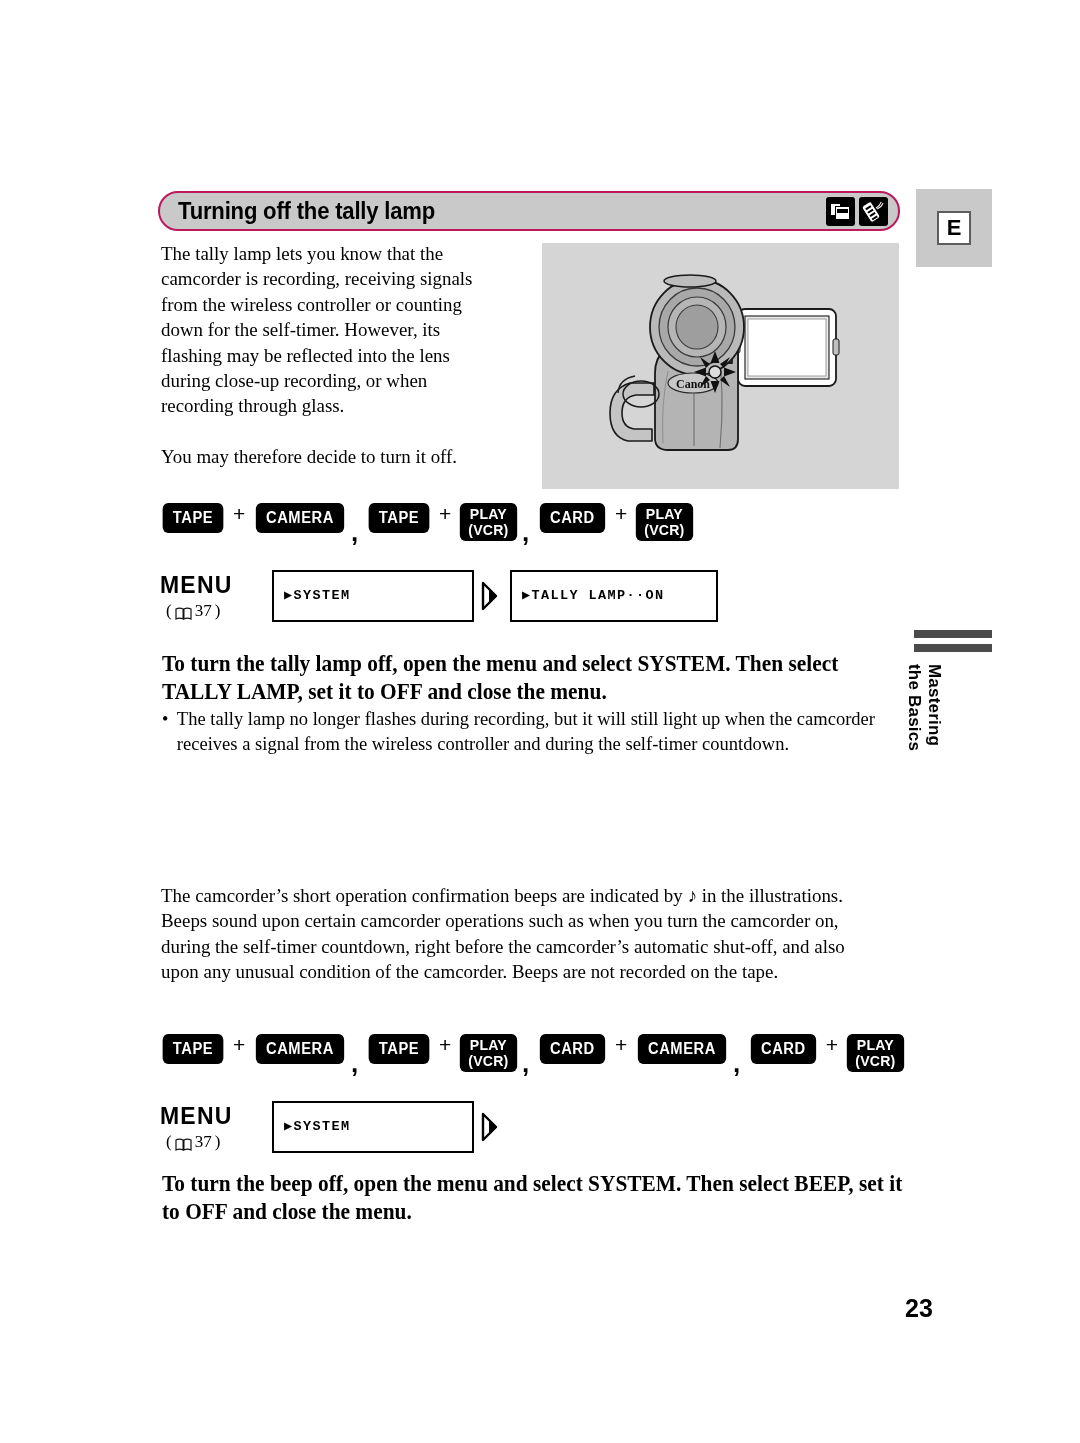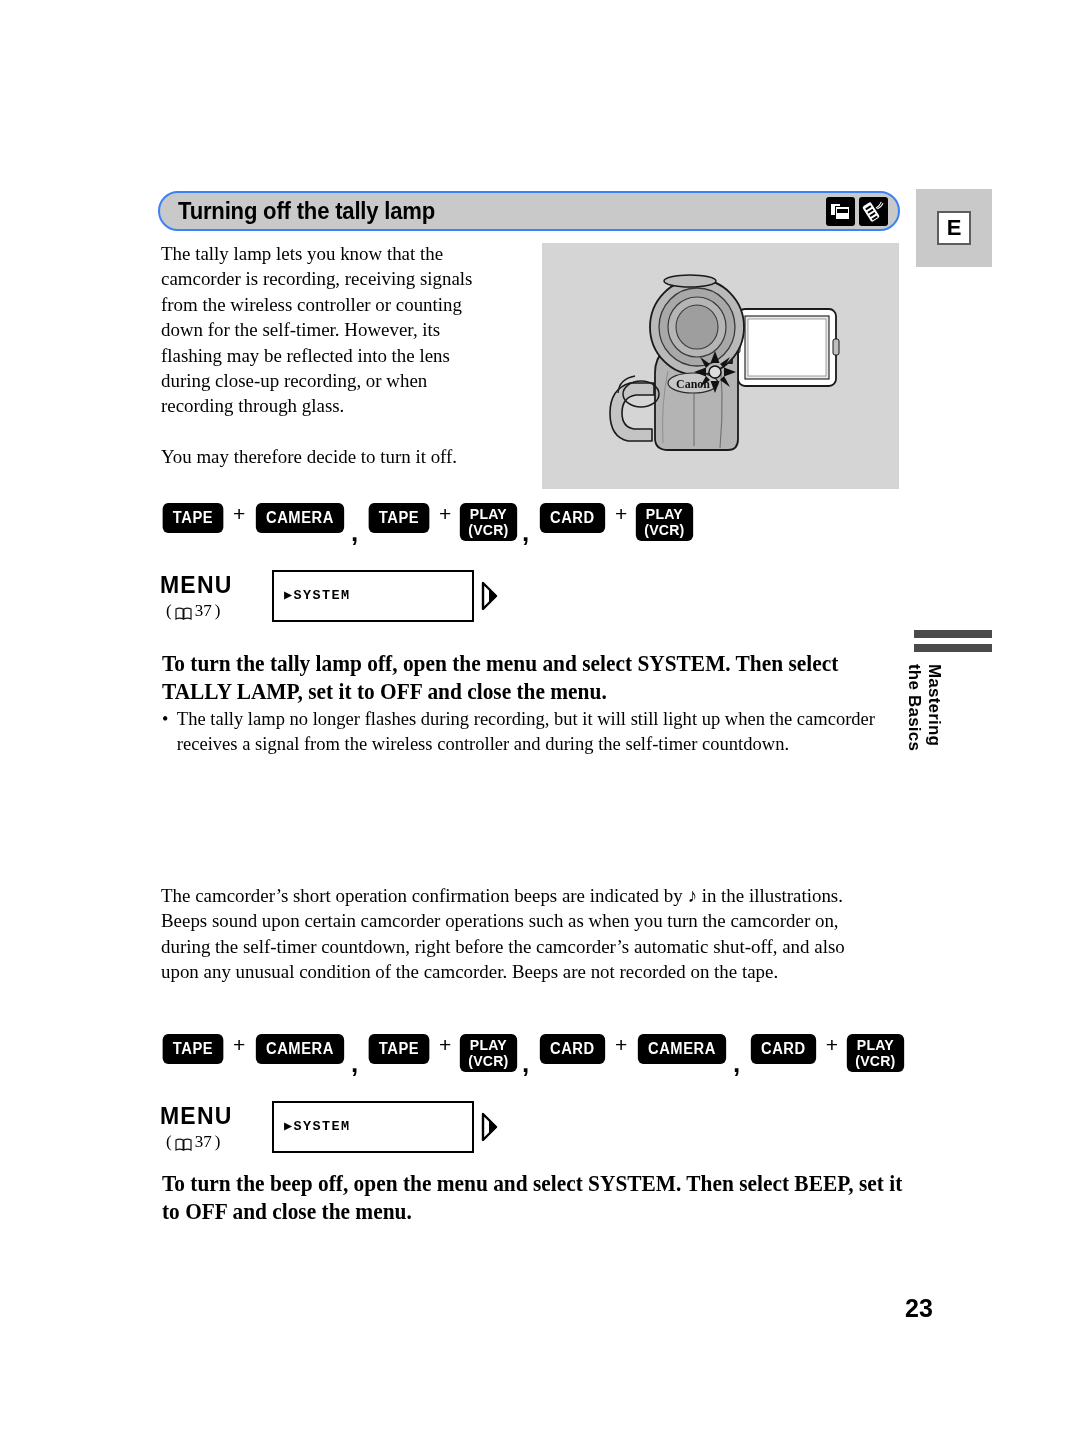--- a/index.html
+++ b/index.html
@@ -24,21 +24,21 @@
     height: 1443px;
   }
 
   
   .section-bar {
     position: absolute;
     left: 158px;
     width: 742px;
     height: 40px;
     background: #c9c9c9;
-    border: 2px solid #3b82f6;
+    border: 2px solid #be185d;
     border-radius: 20px;
     box-sizing: border-box;
     display: flex;
     align-items: center;
     padding: 0 10px 0 18px;
     gap: 35px;
   }
   .section-title {
     font-family: "Liberation Sans", sans-serif;
     font-weight: bold;
@@ -462,20 +462,23 @@
       <span class="lcd-text">▶SYSTEM</span>
     </div>
 
     <div class="arrow-gap">
       <svg width="22" height="30" viewBox="0 0 22 30">
         <path d="M2 2 L15 15 L2 28 Z" fill="#ffffff" stroke="#000" stroke-width="2.4" stroke-linejoin="round"></path>
         <path d="M8 7 L16 15 L8 23 Z" fill="#000000"></path>
       </svg>
     </div>
 
+    <div class="lcd-box" style="width:208px;">
+      <span class="lcd-text">▶TALLY LAMP··ON</span>
+    </div>
   </div>
 
   <div class="instruction" style="left:162px; top:650px; width:790px;">To turn the tally lamp off, open the menu and select SYSTEM. Then select TALLY LAMP, set it to OFF and close the menu.</div>
 
   <div class="bullet-block" style="left:162px; top:706px; width:790px;">
     <div class="bt">
       <span class="bullet-dot">•</span>
       <span>The tally lamp no longer flashes during recording, but it will still light up when the camcorder receives a signal from the wireless controller and during the self-timer countdown.</span>
     </div>
   </div>

